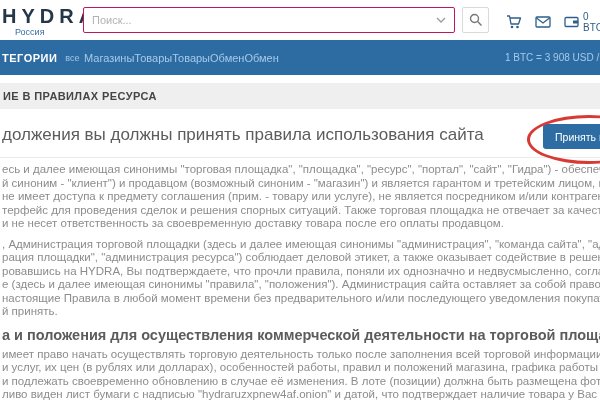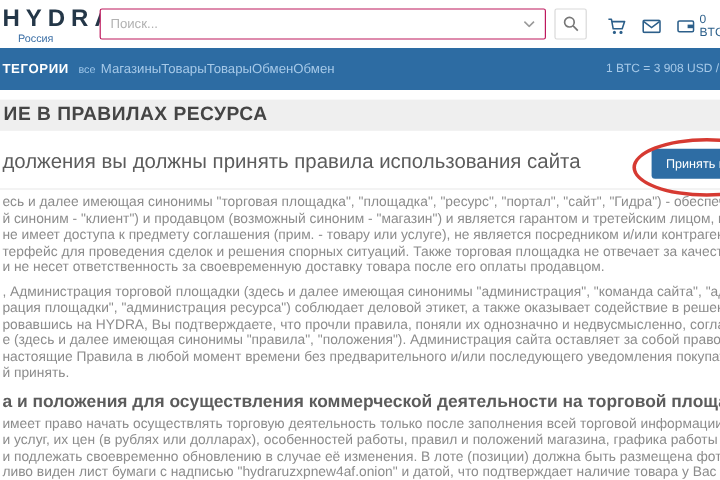--- a/index.html
+++ b/index.html
@@ -24,21 +24,21 @@
   .nav-left{position:absolute;left:2px;top:0;height:35px;display:flex;align-items:center;cursor:pointer;}
   .cat{font-size:11px;font-weight:700;color:#ffffff;letter-spacing:.5px;}
   .cat-all{font-size:9px;color:#9dc6ea;margin-left:8px;}
   .nav-items{position:absolute;left:84px;top:0;height:35px;display:flex;align-items:center;gap:0;}
   .nav-item{font-size:11px;color:#a6c9e8;cursor:pointer;white-space:nowrap;}
   .nav-rate{position:absolute;left:505px;top:0;height:35px;display:flex;align-items:center;
             font-size:10px;color:#a6c9e8;white-space:nowrap;}
   
   .crumb-zone{height:35px;background:#fff;padding-top:8px;box-sizing:border-box;}
   .crumb{height:26px;background:#efefef;display:flex;align-items:center;padding-left:3px;
-         font-size:16px;font-weight:700;color:#454545;letter-spacing:.4px;}
+         font-size:11px;font-weight:700;color:#454545;letter-spacing:.4px;}
   
   .content{position:relative;}
   .title-row{position:relative;height:47px;}
   .page-title{position:absolute;left:2px;top:15px;font-size:17px;color:#5c5c5c;white-space:nowrap;}
   .accept-btn{position:absolute;left:543px;top:14px;height:25px;background:#2e6da4;color:#fff;font-size:10.5px;
               border:none;border-radius:3px;padding:0 0 0 12px;white-space:nowrap;cursor:pointer;width:130px;text-align:left;
               font-family:inherit;}
   .annotation{position:absolute;left:527px;top:5px;width:118px;height:43px;border:3px solid #d63a32;
               border-radius:50%;pointer-events:none;}
   .rule{border:0;border-top:1px solid #ececec;margin:0;}

